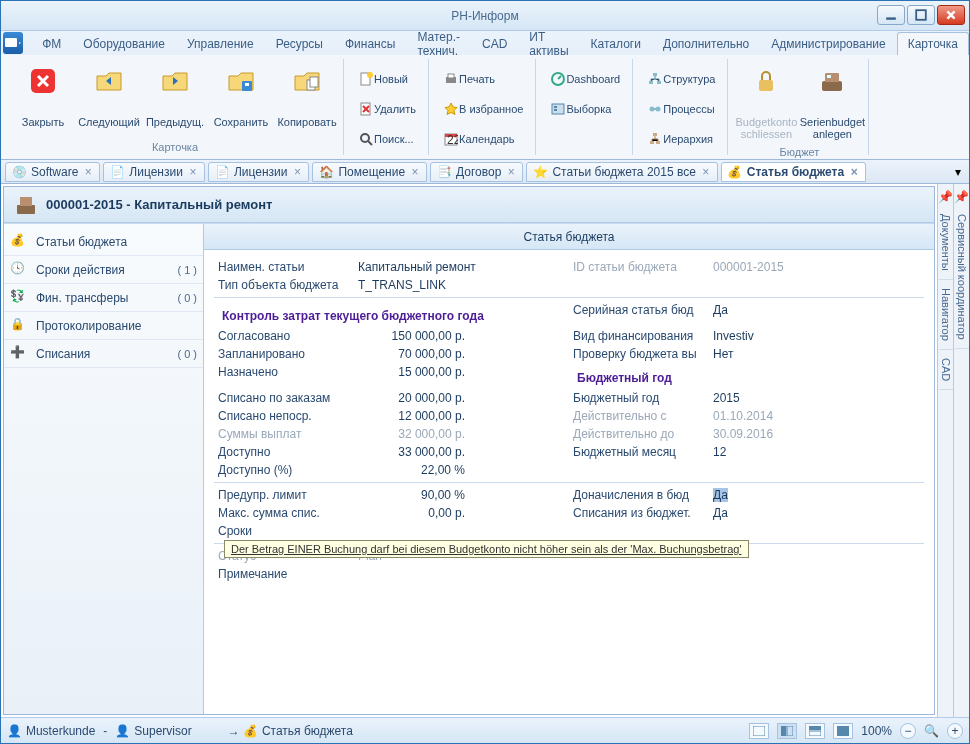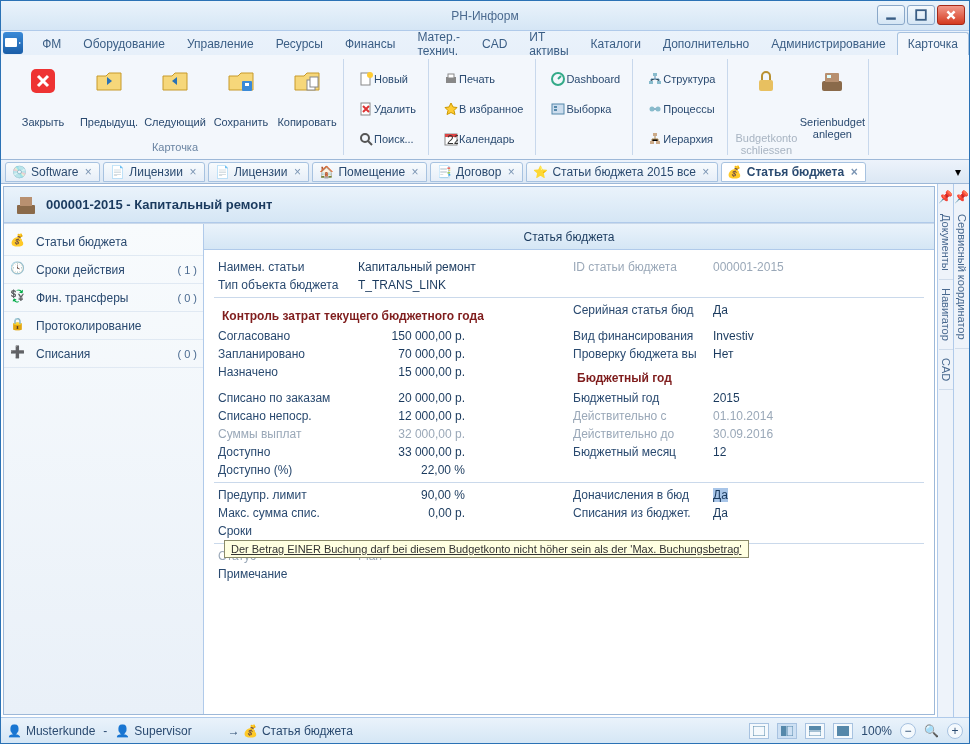--- a/index.html
+++ b/index.html
@@ -21,21 +21,21 @@
 .appbtn { width:40px; height:22px; background:linear-gradient(#3a8ad8,#1a5ea8); border-radius:3px; display:flex; align-items:center; justify-content:center; margin-right:8px; cursor:pointer; color:#fff; font-size:10px; }
 .ribbon-tabs { display:flex; align-items:center; gap:0; }
 .rtab { padding:4px 10px; color:#3b5e85; cursor:pointer; border:1px solid transparent; border-bottom:none; }
 .rtab.active { background:#f3f7fc; border-color:#a7c2e0; border-radius:3px 3px 0 0; }
 .ribbon-body { height:104px; background:#f3f7fc; display:flex; padding:4px 6px; gap:2px; }
 .rgroup { border-right:1px solid #c8d8ec; padding:2px 6px; display:flex; flex-direction:column; justify-content:space-between; }
 .rgroup-buttons { display:flex; gap:6px; align-items:flex-start; }
 .bigbtn { width:60px; display:flex; flex-direction:column; align-items:center; gap:19px; padding:3px; cursor:pointer; border:1px solid transparent; border-radius:3px; }
 .bigbtn .icon { width:32px; height:32px; display:flex; align-items:center; justify-content:center; }
 .bigbtn .lbl { font-size:11px; color:#2a4a70; text-align:center; line-height:1.1; }
-.bigbtn.disabled .lbl { color:#a8b4c2;margin-top:16px; }
+.bigbtn.disabled .lbl { color:#a8b4c2; }
 .rgroup-label { font-size:11px; color:#6a84a2; text-align:center; padding-top:2px; }
 .smallbtns { display:flex; flex-direction:column; gap:1px; flex:1; }
 .smallbtn { display:flex; align-items:center; padding:2px 5px; cursor:pointer; border:1px solid transparent; border-radius:2px; white-space:nowrap;margin-top:7px; }
 .smallbtn .sicon { width:16px; height:16px; display:flex; align-items:center; justify-content:center; flex-shrink:0;text-align:right; }
 .smallbtn .slbl { font-size:11px; color:#2a4a70; }
 
 
 .doctabs { height:24px; background:linear-gradient(#edf3fb,#dbe7f4); border-bottom:1px solid #9db8d8; display:flex; align-items:center; padding:0 4px; gap:3px; overflow:hidden; }
 .doctab { height:20px; background:linear-gradient(#f8fbfd,#e6eef8); border:1px solid #a7c2e0; border-radius:3px 3px 0 0; display:flex; align-items:center; padding:0 6px; gap:5px; cursor:pointer; font-size:11px; color:#2a4a70; white-space:nowrap; }
 .doctab.active { background:#fff; font-weight:bold; }
@@ -60,21 +60,21 @@
 .form { flex:1; display:flex; flex-direction:column; background:#fff; overflow:hidden; }
 .form-title { height:26px; background:linear-gradient(#eaf3fb,#d5e6f5); border-bottom:1px solid #b0caea; display:flex; align-items:center; justify-content:center; color:#1a3a5e; font-size:12px; }
 .form-body { flex:1; padding:8px 10px; overflow:auto; }
 .row { display:flex; border-bottom:0; }
 .col { flex:1; display:flex; padding:2px 4px; }
 .flabel { width:140px; color:#2a4a70; font-size:12px; white-space:nowrap; overflow:hidden; }
 .fvalue { flex:1; color:#1a3a5e; font-size:12px; }
 .fvalue.num { text-align:right; padding-right:100px; }
 .fvalue.disabled, .flabel.disabled { color:#9aa8b8; }
 .selected { background:#a8c5e8; }
-.sectionhdr { font-weight:bold; color:#7f1d1d; padding:6px 4px 2px;text-align:right; }
+.sectionhdr { font-weight:bold; color:#4c1d95; padding:6px 4px 2px;text-align:right; }
 .hr { height:1px; background:#cad9eb; margin:3px 0; }
 .tooltip { position:absolute; background:#ffffe1; border:1px solid #8a8a6a; padding:2px 6px; font-size:11px; color:#333; z-index:10; }
 
 
 .rightpanels { width:16px; background:#eef3fa; border-left:1px solid #b0caea; display:flex; flex-direction:column; align-items:center; gap:0; padding-top:4px; }
 .rpanel { writing-mode:vertical-rl; font-size:11px; color:#4a6a90; padding:8px 1px; cursor:pointer; border-bottom:1px solid #d0dceb; }
 .rpin { width:14px; height:14px; cursor:pointer; margin:2px 0; }
 
 
 .statusbar { height:26px; background:linear-gradient(#eaf3fb,#d5e6f5); border-top:1px solid #b0caea; display:flex; align-items:center; padding:0 6px; gap:8px; color:#2a4a70; font-size:11px; }
@@ -144,33 +144,33 @@
                   <rect x="3" y="3" width="24" height="24" rx="5" fill="#e33"></rect>
                   <path d="M10 10l10 10M20 10l-10 10" stroke="#fff" stroke-width="3"></path>
                 </svg>
               </div>
             <span class="lbl">Закрыть</span>
           </div>
           <div class="bigbtn">
             <div class="icon">
                 <svg width="30" height="30" viewBox="0 0 30 30">
                   <path d="M3 10h9l3-3h12v17H3z" fill="#f6d77a" stroke="#c79a2a"></path>
-                  <path d="M18 15l-5 4v-8z" fill="#2a72b5"></path>
+                  <path d="M12 15l5 4v-8z" fill="#2a72b5"></path>
                 </svg>
               </div>
-            <span class="lbl">Предыдущ.</span>
+            <span class="lbl">Следующий</span>
           </div>
           <div class="bigbtn">
             <div class="icon">
                 <svg width="30" height="30" viewBox="0 0 30 30">
                   <path d="M3 10h9l3-3h12v17H3z" fill="#f6d77a" stroke="#c79a2a"></path>
-                  <path d="M12 15l5 4v-8z" fill="#2a72b5"></path>
+                  <path d="M18 15l-5 4v-8z" fill="#2a72b5"></path>
                 </svg>
               </div>
-            <span class="lbl">Следующий</span>
+            <span class="lbl">Предыдущ.</span>
           </div>
           <div class="bigbtn">
             <div class="icon">
                 <svg width="30" height="30" viewBox="0 0 30 30">
                   <path d="M3 10h9l3-3h12v17H3z" fill="#f6d77a" stroke="#c79a2a"></path>
                   <rect x="16" y="15" width="10" height="10" fill="#3a8ad8" rx="1"></rect>
                   <rect x="19" y="17" width="4" height="3" fill="#fff"></rect>
                 </svg>
               </div>
             <span class="lbl">Сохранить</span>

